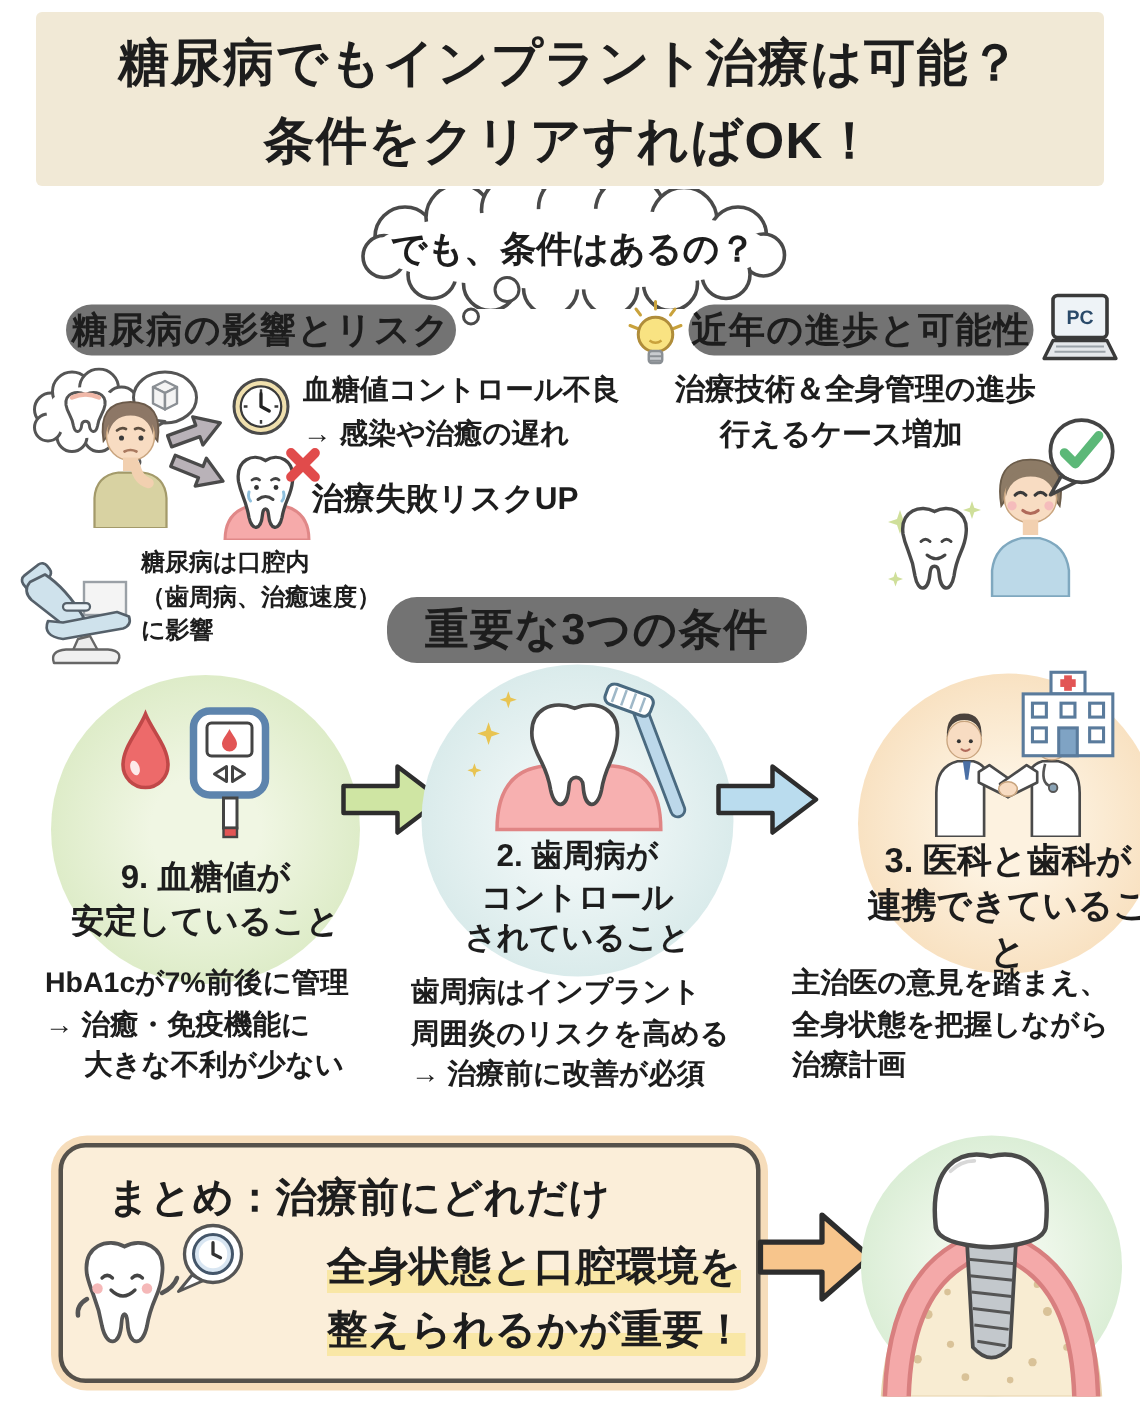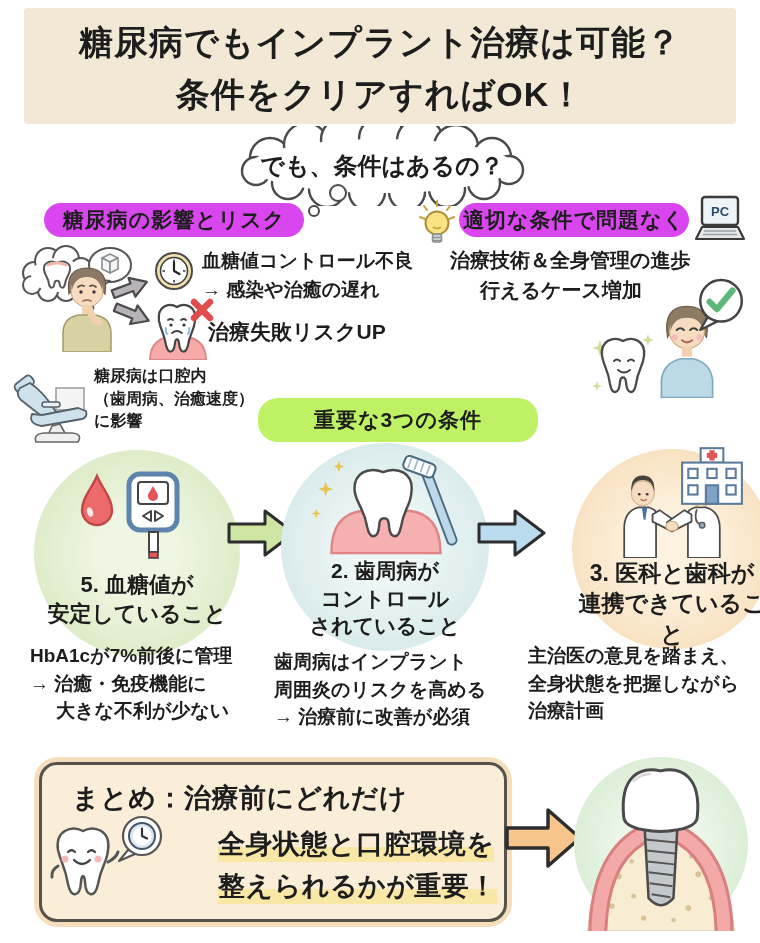--- a/index.html
+++ b/index.html
@@ -2,28 +2,28 @@
 <html><head>
 <meta charset="utf-8">
 <style>
   html,body{margin:0;padding:0;background:#fff;}
   .stage{position:relative;width:760px;height:943px;background:#ffffff;overflow:hidden;
          font-family:"Liberation Sans","DejaVu Sans",sans-serif;color:#1d1d1d;font-weight:700;}
   .abs{position:absolute;}
   .title-banner{left:24px;top:8px;width:712px;height:116px;background:#f1e9d6;border-radius:4px;
       text-align:center;font-size:34px;line-height:52px;padding-top:8px;box-sizing:border-box;letter-spacing:1px;}
   .bubble-text{left:250px;top:150px;width:264px;text-align:center;font-size:24px;}
-  .badge{background:#d946ef;border-radius:18px;display:flex;align-items:center;justify-content:center;
-      font-size:21px;letter-spacing:1px;}
+  .badge{background:#737373;border-radius:18px;display:flex;align-items:center;justify-content:center;
+      font-size:24px;letter-spacing:1px;}
   .body-text{font-size:19px;line-height:1.55;}
   .p-body{font-size:20px;line-height:1.5;}
   .p-body .indent{padding-left:30px;}
   .chair-note{font-size:16px;line-height:1.42;}
-  .cond-heading{left:258px;top:398px;width:280px;height:44px;background:#bef264;border-radius:20px;
-      display:flex;align-items:center;justify-content:center;font-size:21px;letter-spacing:1px;}
+  .cond-heading{left:258px;top:398px;width:280px;height:44px;background:#737373;border-radius:20px;
+      display:flex;align-items:center;justify-content:center;font-size:29px;letter-spacing:1px;}
   .cond-circle{border-radius:50%;display:flex;flex-direction:column;align-items:center;text-align:center;}
   .c1{left:34px;top:450px;width:206px;height:206px;background:radial-gradient(circle,#f0f6e3 25%,#dcebc6 75%,#d3e4b8);}
   .c2{left:281px;top:443px;width:208px;height:208px;background:radial-gradient(circle,#eef6f6 25%,#d8eaea 75%,#cce2e3);}
   .c3{left:525px;top:449px;width:200px;height:200px;background:radial-gradient(circle,#fdf2e0 25%,#f8e0bf 75%,#f5d8b0);margin-left:47px;}
   .c-label{font-size:22px;line-height:1.32;}
   .c3 .c-label{font-size:23px;}
   .note{font-size:19px;line-height:1.45;}
   .sum-outer{left:34px;top:757px;width:478px;height:170px;background:#f6ddbb;border-radius:24px;
       padding:5px;box-sizing:border-box;}
   .sum-inner{width:100%;height:100%;background:#fbeed9;border:3px solid #55514b;border-radius:18px;box-sizing:border-box;}
@@ -144,21 +144,21 @@
   </div>
   <div class="abs" style="left:208px;top:318px;font-size:21px">治療失敗リスクUP</div>
 
   <svg class="abs" style="left:417px;top:200px;width:40px;height:48px" viewBox="0 0 40 48">
     <path d="M20,1 V6 M7,6 L10,10 M33,6 L30,10 M3,17 L8,19 M37,17 L32,19" stroke="#c9a23c" stroke-width="2" stroke-linecap="round"></path>
     <circle cx="20" cy="23" r="11.5" fill="#f9e382" stroke="#b08d3a" stroke-width="2"></circle>
     <path d="M16,27 q4,3 8,0" stroke="#c9a23c" stroke-width="1.6" fill="none"></path>
     <rect x="15.5" y="34" width="9" height="8" rx="2" fill="#c9ccd0" stroke="#8a8f94" stroke-width="1.6"></rect>
     <path d="M16,37.5 H24 M16,40.5 H24" stroke="#8a8f94" stroke-width="1.2"></path>
   </svg>
-  <div class="abs badge" style="left:459px;top:203px;width:230px;height:34px">適切な条件で問題なく</div>
+  <div class="abs badge" style="left:459px;top:203px;width:230px;height:34px">近年の進歩と可能性</div>
   <svg class="abs" style="left:692px;top:194px;width:56px;height:52px" viewBox="0 0 56 50">
     <rect x="10" y="2" width="36" height="28" rx="3" fill="#eef3f7" stroke="#3a3a3a" stroke-width="2.4"></rect>
     <text x="28" y="21" font-size="13" font-weight="bold" fill="#2a4a6a" text-anchor="middle">PC</text>
     <polygon points="4,44 52,44 46,32 10,32" fill="#e4e7ea" stroke="#3a3a3a" stroke-width="2.2" stroke-linejoin="round"></polygon>
     <path d="M12,36 H44 M11,39.5 H45" stroke="#9aa2a8" stroke-width="1.4"></path>
   </svg>
 
   <div class="abs p-body" style="left:450px;top:245px">
     <div>治療技術＆全身管理の進歩</div>
     <div class="indent">行えるケース増加</div>
@@ -218,21 +218,21 @@
         <rect x="56" y="4" width="48" height="56" rx="11" fill="#fff" stroke="#5d84ad" stroke-width="5"></rect>
         <rect x="65" y="12" width="30" height="22" rx="3" fill="#fff" stroke="#444" stroke-width="2"></rect>
         <path d="M80,16 C78,20 75,23 75,26 a5,5 0 0 0 10,0 C85,23 82,20 80,16 Z" fill="#e25555"></path>
         <polygon points="70,46 78,41 78,51" fill="#fff" stroke="#444" stroke-width="2" stroke-linejoin="round"></polygon>
         <polygon points="90,46 82,41 82,51" fill="#fff" stroke="#444" stroke-width="2" stroke-linejoin="round"></polygon>
         <rect x="76" y="62" width="9" height="20" fill="#fff" stroke="#444" stroke-width="2"></rect>
         <rect x="76" y="82" width="9" height="6" fill="#e25555" stroke="#444" stroke-width="1.6"></rect>
       </g>
     </svg>
     <div class="c-label">
-      <div>5. 血糖値が</div>
+      <div>9. 血糖値が</div>
       <div>安定していること</div>
       <div></div>
     </div>
   </div>
 
   <svg class="abs" style="left:227px;top:504px;width:70px;height:58px" viewBox="0 0 70 58">
     <polygon points="2,20 38,20 38,7 67,29 38,51 38,38 2,38" fill="#cfe5a3" stroke="#2d2d2d" stroke-width="3" stroke-linejoin="round"></polygon>
   </svg>
 
   <div class="abs cond-circle c2">

